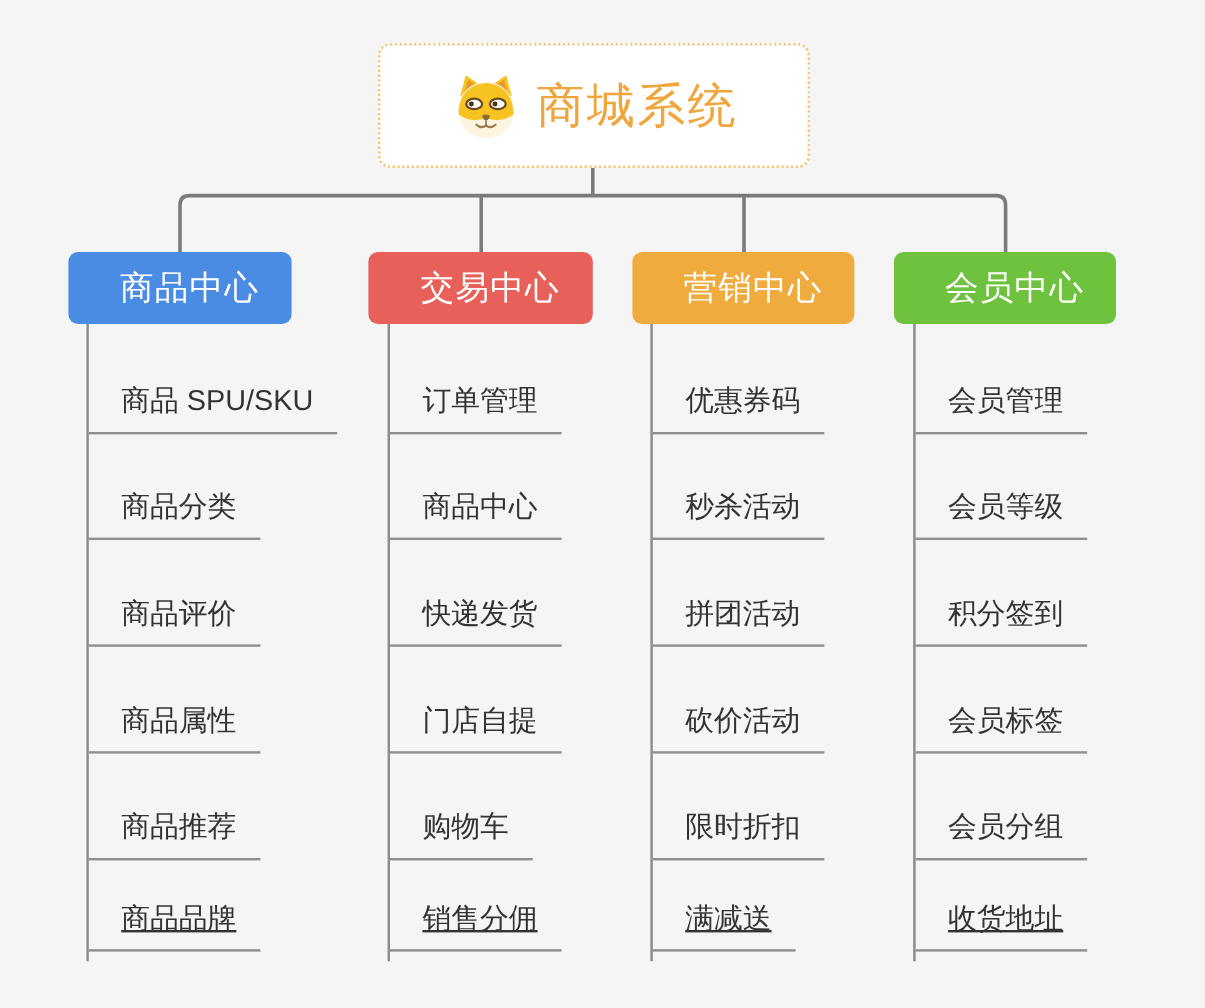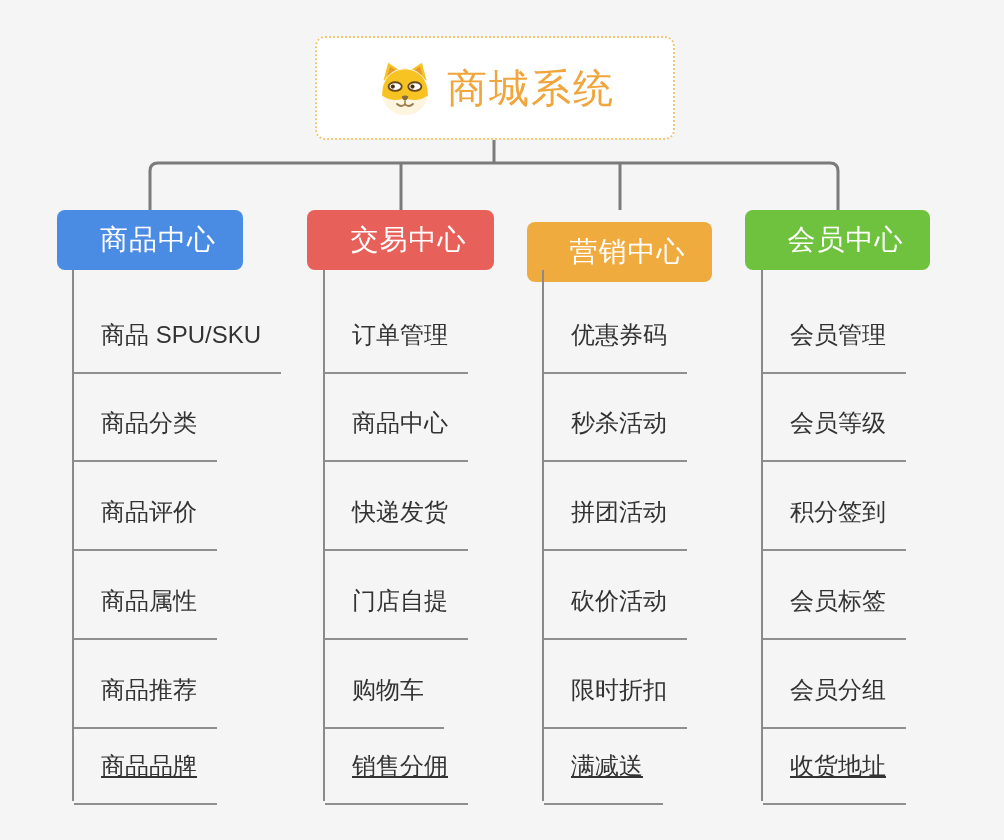--- a/index.html
+++ b/index.html
@@ -30,34 +30,34 @@
   
   .branch-header{
     position:absolute;top:210px;height:60px;border-radius:8px;
     display:flex;align-items:center;justify-content:center;
     color:#ffffff;font-size:28px;letter-spacing:1px;white-space:nowrap;
     box-sizing:border-box;
     padding-left:16px;
   }
   .h1{left:57px;width:186px;background:#4a8be4;}
   .h2{left:307px;width:187px;background:#e8605a;}
-  .h3{left:527px;width:185px;background:#efab3e;margin-top:12px;}
+  .h3{left:527px;width:185px;background:#efab3e;}
   .h4{left:745px;width:185px;background:#6ec23e;}
 
   
   .branch-column{
     position:absolute;top:270px;height:531px;width:240px;
     border-left:2px solid #8a8a8a;
   }
   .c1{left:72px;} .c2{left:323px;} .c3{left:542px;} .c4{left:761px;}
 
   .leaf-node{
     position:absolute;left:0;
     height:42px;line-height:42px;
-    padding:0 20px 16px 27px;
+    padding:0 20px 4px 27px;
     border-bottom:2px solid #8f8f8f;
     color:#333333;font-size:24px;white-space:nowrap;
     box-sizing:content-box;
   }
   .r0{top:44px;} .r1{top:132px;} .r2{top:221px;}
   .r3{top:310px;} .r4{top:399px;} .r5{top:475px;text-decoration:underline;}
 </style>
 </head>
 <body>
 

